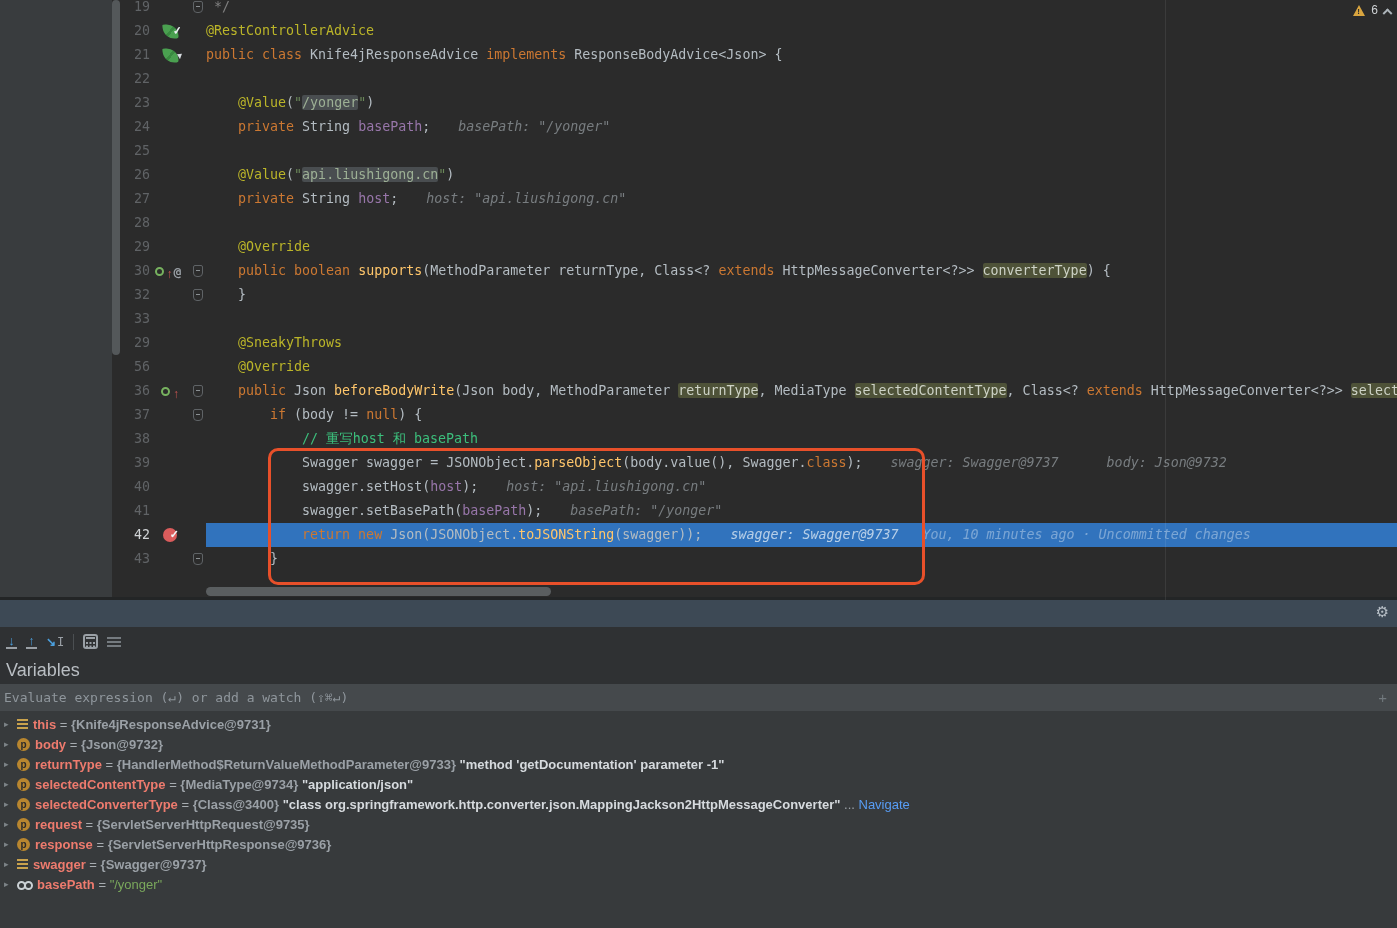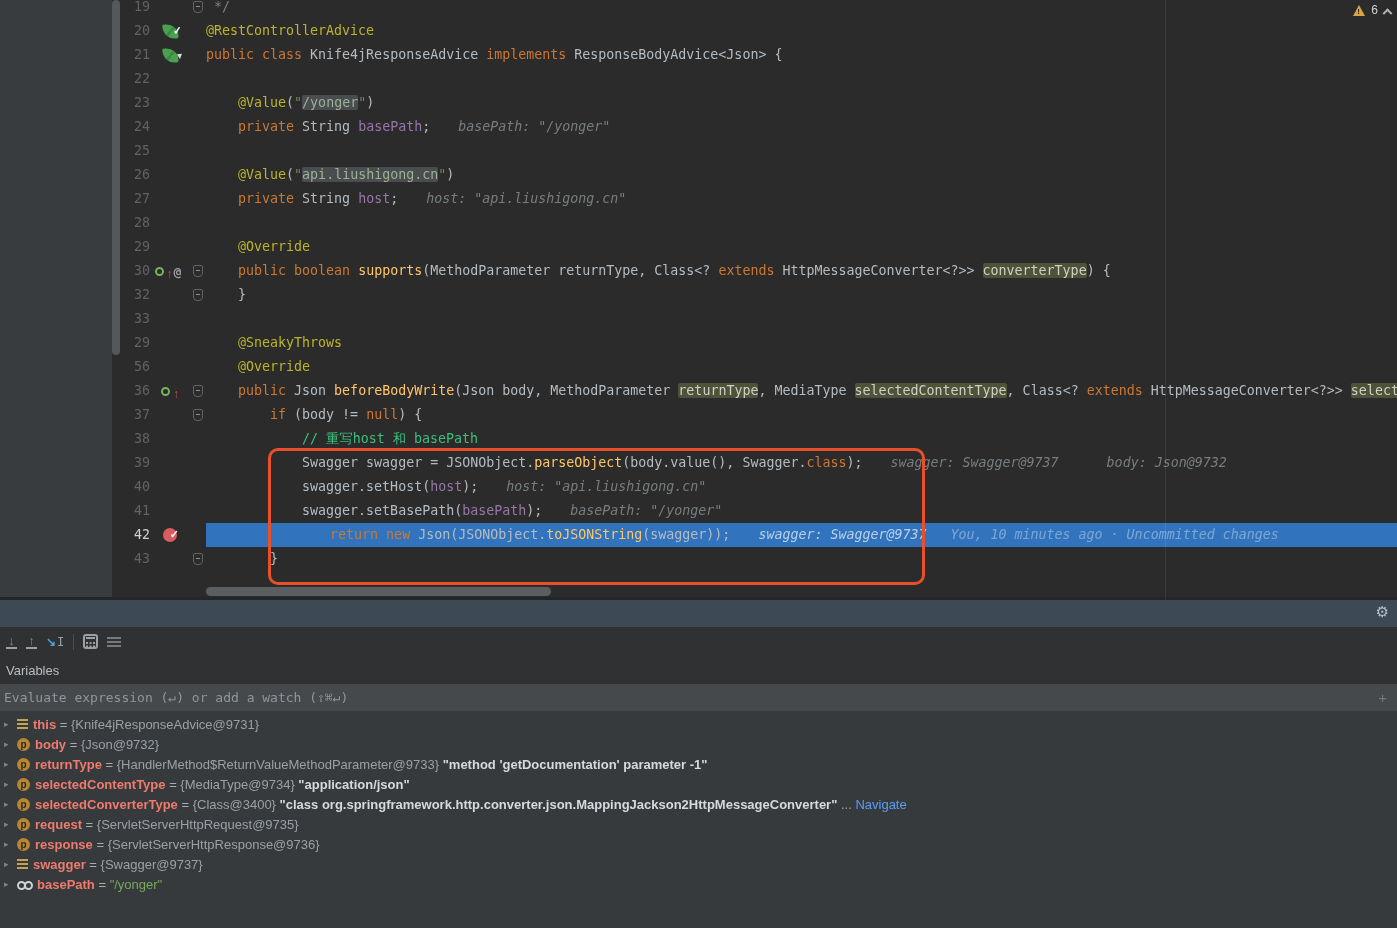--- a/index.html
+++ b/index.html
@@ -10,21 +10,21 @@
   .left-panel { position:absolute; left:0; top:0; width:112px; height:597px; background:#393c3e; }
   .panel-scrollbar { position:absolute; left:112px; top:0; width:8px; height:355px; background:#54585a; border-radius:4px; }
   .editor { position:absolute; left:122px; top:0; right:0; height:600px; background:#2b2b2b; overflow:hidden; }
   .lines { position:absolute; left:0; top:-5px; width:1275px; }
   .line { display:flex; height:24px; line-height:24px; white-space:pre; overflow:visible; }
   .ln { width:28px; flex:none; text-align:right; color:#606366; font:13.3px/24px "DejaVu Sans Mono", monospace; }
   .ln-exec { color:#d0d3d5; }
   .gut { width:40px; flex:none; display:flex; align-items:center; justify-content:center; gap:1px; }
   .fold { width:16px; flex:none; display:flex; align-items:center; justify-content:center; }
   .code { flex:1; font:13.3px/24px "DejaVu Sans Mono","DejaVu Sans", monospace; white-space:pre; }
-  .code.exec { background:#3173bd;padding-left:28px; }
+  .code.exec { background:#3173bd; }
 
   .sg-kw  { color:#cc7832; }
   .sg-pln { color:#b4bcc2; }
   .sg-ann { color:#bbb529; }
   .sg-str { color:#6a8759; }
   .sg-box { color:#9db095; background:#494d50; border-radius:2px; }
   .sg-fld { color:#9876aa; }
   .sg-mth { color:#ffc66b; }
   .sg-mths{ color:#ffc66b; }
   .sg-cmt { color:#808080; }
@@ -75,37 +75,37 @@
   .tb-run-to-cursor::after { content:"I"; color:#9aa0a6; font:12px "DejaVu Sans Mono",monospace; margin-left:1px; }
   .tb-sep { width:1px; height:16px; background:#4b4f52; margin:0 9px 0 3px; }
   .tb-evaluate-expression { width:15px; height:15px; border:2px solid #9aa0a6; border-radius:3px; position:relative; }
   .tb-evaluate-expression::before { content:""; position:absolute; top:1px; left:1px; right:1px; height:2px; background:#9aa0a6; }
   .tb-evaluate-expression::after { content:""; position:absolute; left:1px; top:6px; width:2px; height:2px; background:#9aa0a6;
     box-shadow:3.5px 0 #9aa0a6,7px 0 #9aa0a6,0 3.5px #9aa0a6,3.5px 3.5px #9aa0a6,7px 3.5px #9aa0a6; }
   .tb-layout-settings { width:15px; height:12px; position:relative; }
   .tb-layout-settings::before { content:""; position:absolute; left:0; top:1px; width:14px; height:2px; background:#757b80; box-shadow:0 4px #757b80,0 8px #757b80; }
 
   .dbg-tabs { position:absolute; left:0; top:656px; width:100%; height:28px; background:#2f3133; display:flex; align-items:center; }
-  .tab-label { color:#b9bec3; font-size:13px; margin-left:6px; cursor:pointer; }
+  .tab-label { color:#b9bec3; font-size:18px; margin-left:6px; cursor:pointer; }
   .eval-row { position:absolute; left:0; top:684px; width:100%; height:27px; background:#45494c; display:flex; align-items:center; }
   .eval-text { color:#8f969c; font:13px "DejaVu Sans Mono",monospace; margin-left:4px; }
   .eval-plus { position:absolute; right:10px; color:#71787d; font-size:15px; cursor:pointer; }
   .var-tree { position:absolute; left:0; top:711px; width:100%; bottom:0; background:#373a3c; padding-top:3px; }
   .vrow { height:20px; display:flex; align-items:center; padding-left:4px; font:13px "Liberation Sans",sans-serif; white-space:pre; cursor:default; }
   .chev { color:#7d8488; font-size:9px; width:13px; flex:none; }
   .vi { width:15px; display:inline-flex; justify-content:center; margin-right:5px; flex:none; position:relative; }
   .vi-local-value { width:11px; height:10px; background:repeating-linear-gradient(180deg,#c9a24d 0 2.2px,transparent 2.2px 4px); }
   .vi-parameter { width:13px; height:13px; background:#b8862f; border-radius:50%; }
   .vi-parameter::after { content:"p"; position:absolute; left:0; right:0; top:0; text-align:center; font:bold 10px/13px "Liberation Sans",sans-serif; color:#2b2b2b; }
   .vi-field { width:15px; height:10px; }
   .vi-field::before, .vi-field::after { content:""; position:absolute; top:2px; width:5px; height:5px; border:2px solid #ccd2d6; border-radius:50%; }
   .vi-field::before { left:0; } .vi-field::after { left:7px; }
   .vname { color:#ee7b6e; font-weight:bold; }
   .veq { color:#a8adb2; }
-  .vval { color:#9aa0a6; }
+  .vval { color:#9aa0a6;font-weight:bold; }
   .vstr { color:#d6dade; font-weight:bold; }
   .vgreen { color:#7aa85c; }
   .vmore { color:#9aa0a6; }
   .vlink { color:#589df6; cursor:pointer; }
 </style>
 </head>
 <body>
 
 <div class="left-panel"></div>
 <div class="panel-scrollbar"></div>

